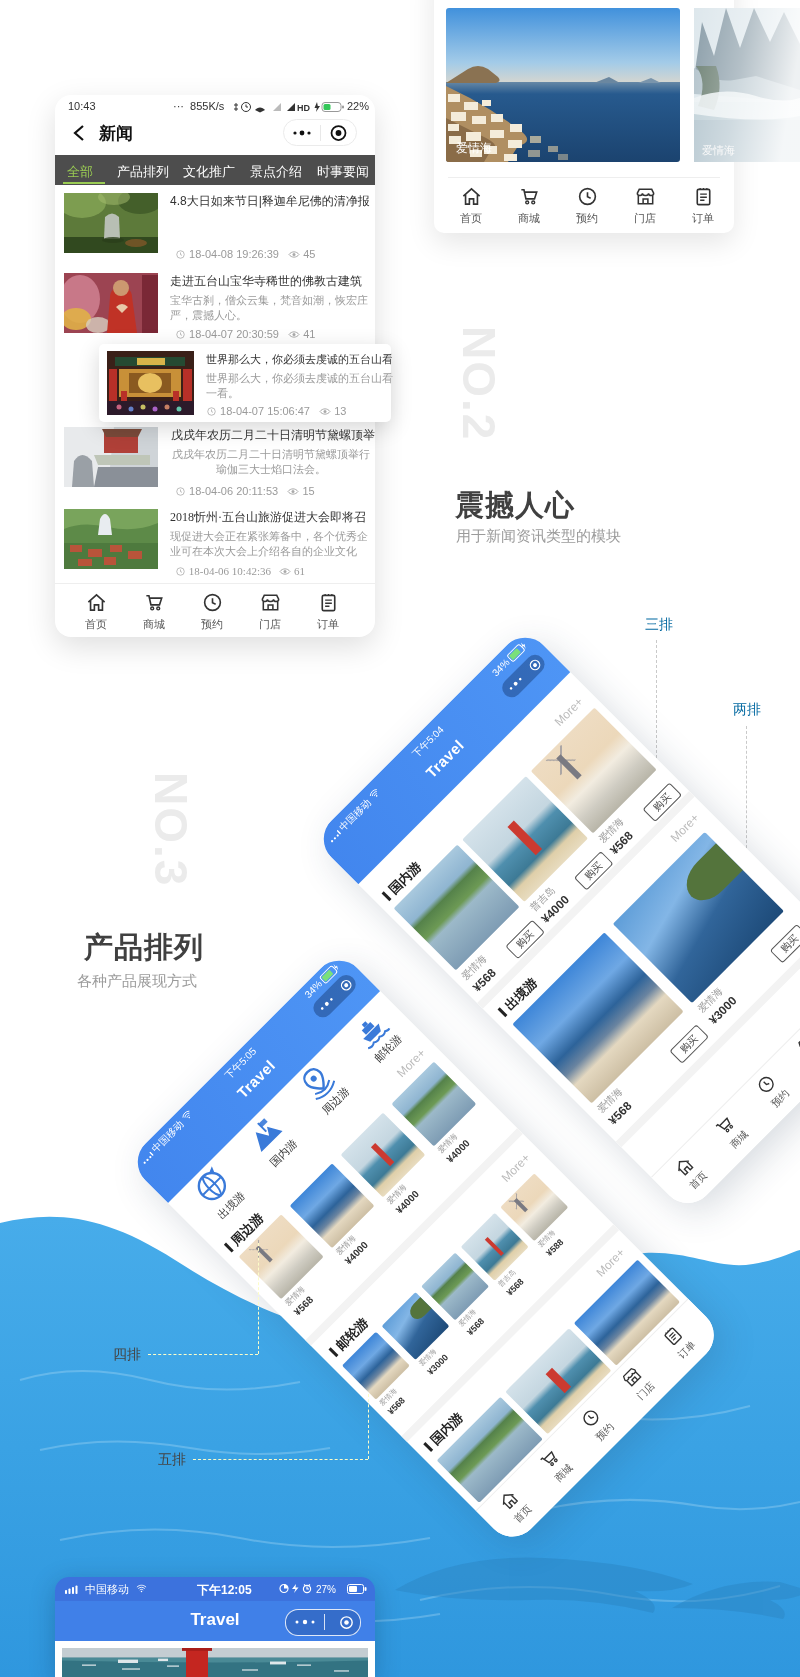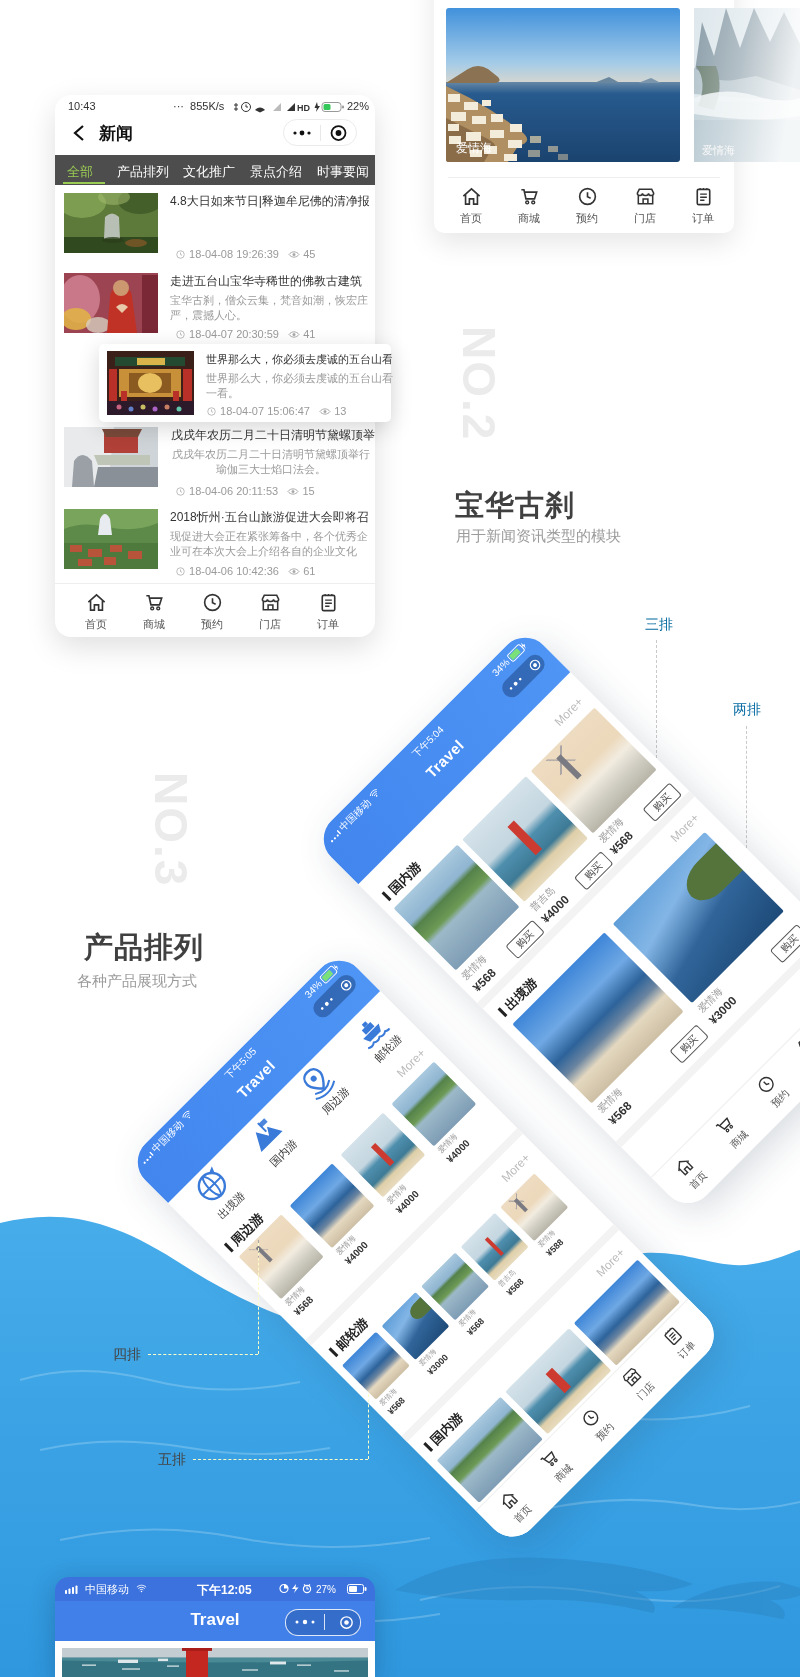--- a/index.html
+++ b/index.html
@@ -94,21 +94,21 @@
   </g>
 
   <g fill="#2b86c4" opacity="0.5">
     <path d="M395 470 q60 -36 150 -32 q90 4 148 26 q-20 9 -58 7 q26 12 18 22 q-60 -15 -120 -13 q-80 2 -138 -10 z"></path>
     <path d="M672 488 q50 -30 108 -26 l 30 9 q-16 9 -40 9 q20 10 13 19 q-50 -11 -113 -11 z"></path>
   </g>
 </svg>
 
 <div class="wm" style="left:452px;top:326px;">NO.2</div>
 
-<div class="h1" style="left:455px;top:486px;">宝华古刹</div>
+<div class="h1" style="left:455px;top:486px;">震撼人心</div>
 
 <div class="h2" style="left:456px;top:527px;">用于新闻资讯类型的模块</div>
 
 <div class="wm" style="left:144px;top:772px;">NO.3</div>
 
 <div class="h1" style="left:84px;top:928px;">产品排列</div>
 
 <div class="h2" style="left:77px;top:972px;">各种产品展现方式</div>
 
 <div class="lbl" style="left:645px;top:616px;">三排</div>
@@ -574,21 +574,21 @@
       <svg style="vertical-align:-2px" width="11" height="11" viewBox="0 0 24 24" stroke="#aaa">
           <use href="#ic-clock"></use>
         </svg>
       18-04-06 20:11:53 &nbsp;&nbsp;<svg style="vertical-align:-1px" width="12" height="9" viewBox="0 0 24 16">
           <path d="M2 8 C7 1 17 1 22 8 C17 15 7 15 2 8 Z" fill="none" stroke="#aaa" stroke-width="2"></path>
           <circle cx="12" cy="8" r="3" fill="#aaa"></circle>
         </svg> 15
     </div>
   </div>
 
-  <div class="abs" style="left:0;top:412px;width:320px;height:76px;">
+  <div class="abs" style="left:0;top:412px;width:320px;height:76px;font-family:Liberation Serif, serif;">
     <svg class="abs" style="left:9px;top:2px;" width="94" height="60" viewBox="0 0 94 60">
       <rect width="94" height="60" fill="#5d8a48"></rect>
       <path d="M0 0 h94 v14 q-24 10 -50 4 q-26 -6 -44 2 z" fill="#79a45c"></path>
       <path d="M36 10 q5 -10 10 0 l2 16 h-14 z" fill="#e8ecf0"></path>
       <rect y="34" width="94" height="26" fill="#4e7a3e"></rect>
       <g fill="#b8543a">
           <rect x="6" y="36" width="12" height="7"></rect>
           <rect x="24" y="40" width="14" height="8"></rect>
           <rect x="46" y="36" width="12" height="7"></rect>
           <rect x="64" y="42" width="14" height="8"></rect>

